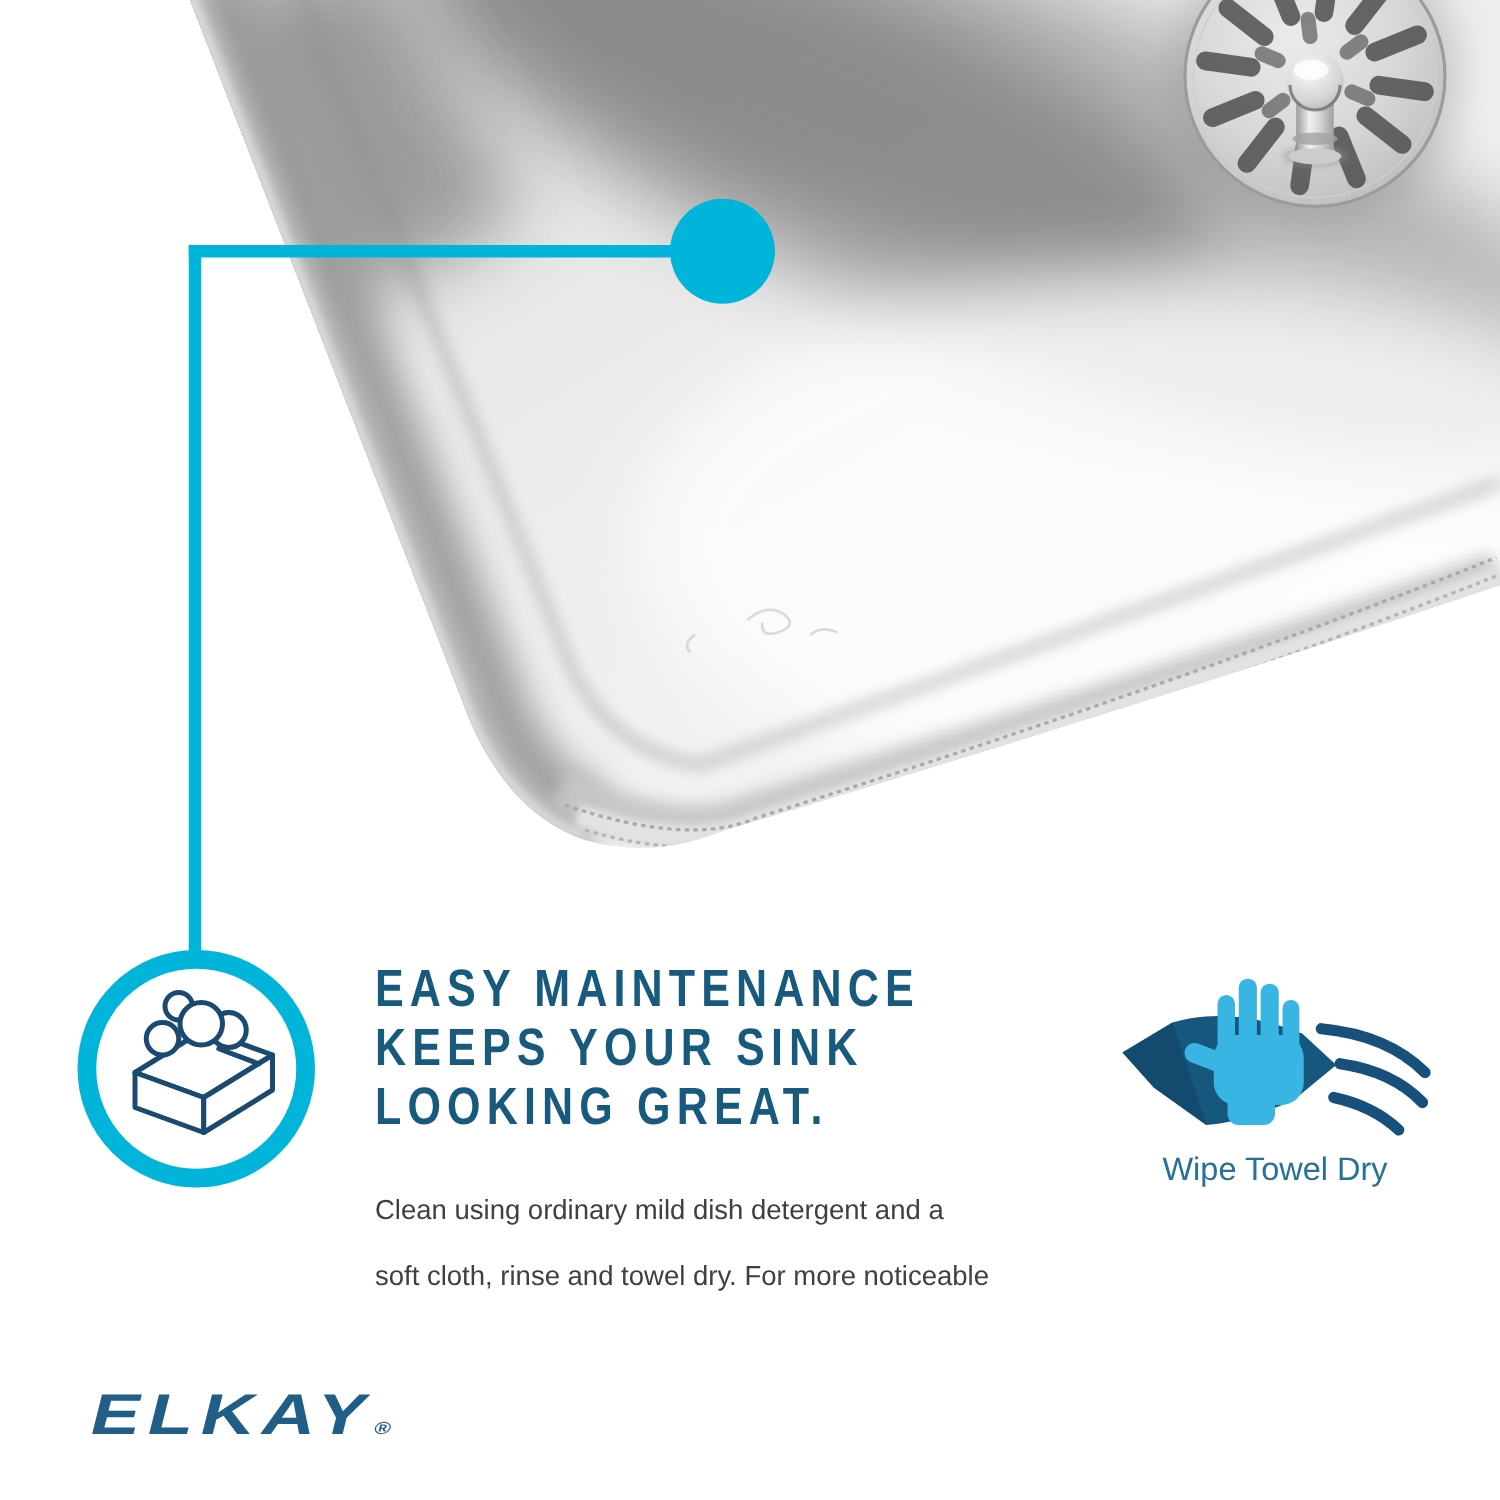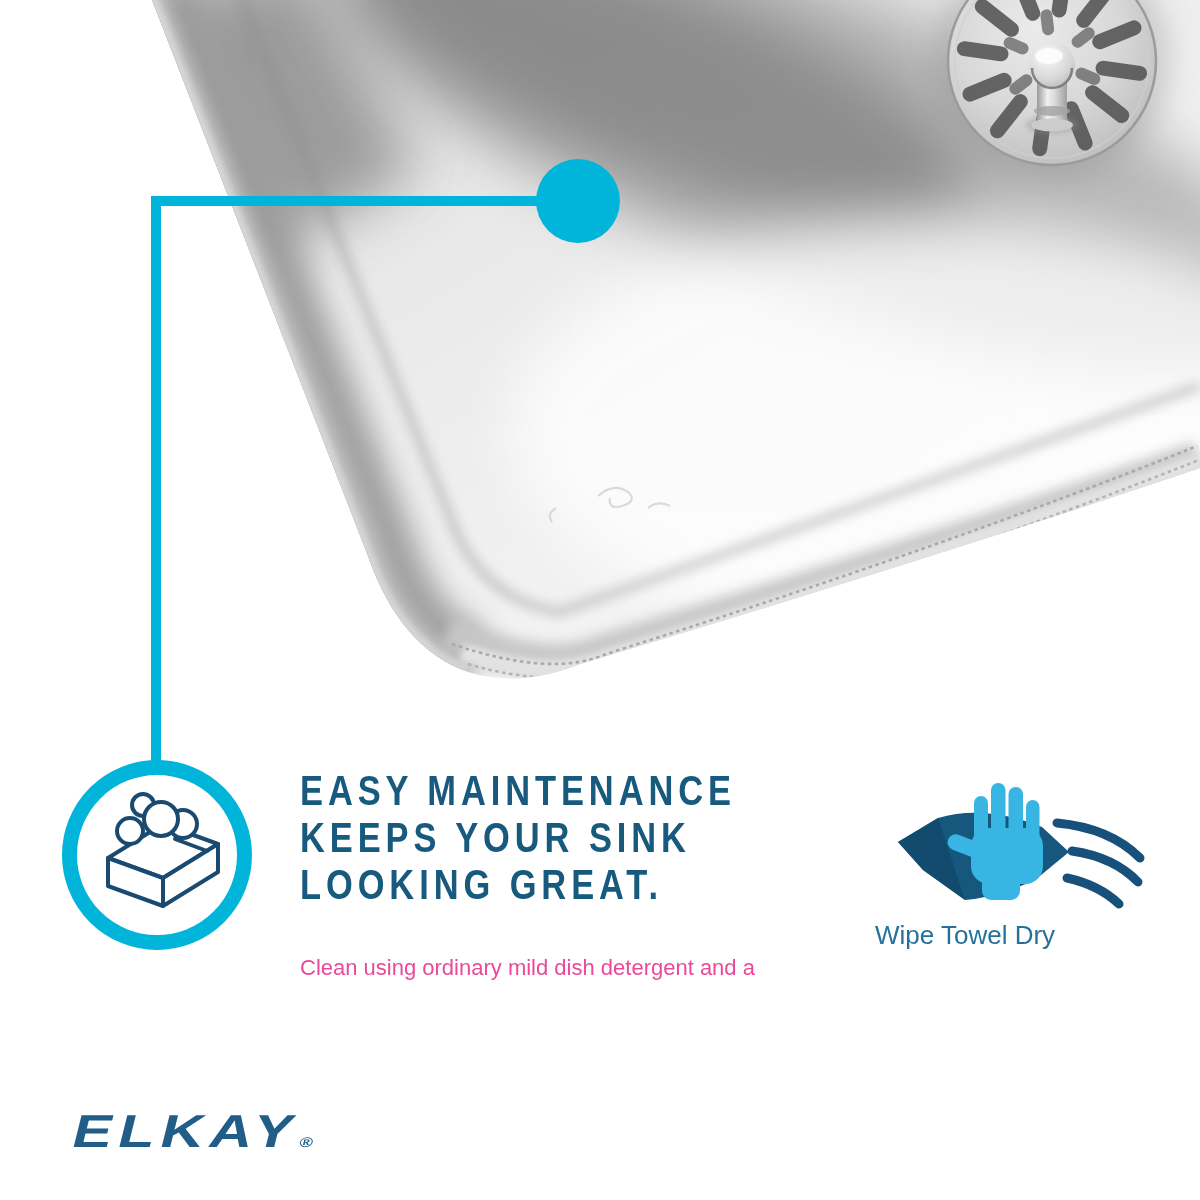--- a/index.html
+++ b/index.html
@@ -13,24 +13,24 @@
   .connector-v{position:absolute;left:151px;top:196px;width:10px;height:566px;background:#00b5d9;}
   .connector-h{position:absolute;left:151px;top:196px;width:430px;height:10px;background:#00b5d9;}
   .callout-dot{position:absolute;left:536px;top:159px;width:84px;height:84px;border-radius:50%;background:#00b5d9;}
   
   .soap-badge{position:absolute;left:62px;top:760px;width:160px;height:160px;background:#ffffff;
     border:15px solid #00b5d9;border-radius:50%;}
   
   .heading{position:absolute;left:300px;top:767px;color:#175a7e;font-size:42px;font-weight:bold;
     letter-spacing:6px;line-height:47px;white-space:nowrap;transform:scaleX(.82);transform-origin:0 0;}
   
-  .body-copy{position:absolute;left:300px;top:941px;color:#ec4899;font-size:22px;line-height:53px;white-space:nowrap;}
+  .body-copy{position:absolute;left:300px;top:941px;color:#404040;font-size:22px;line-height:53px;white-space:nowrap;}
   
   .wipe-icon{position:absolute;left:875px;top:776px;}
-  .wipe-label{position:absolute;left:875px;top:918px;width:290px;
+  .wipe-label{position:absolute;left:875px;top:918px;width:290px;text-align:center;
     color:#26719a;font-size:26px;line-height:34px;}
   
   .logo{position:absolute;left:67px;top:1104px;color:#205d87;font-size:46px;font-weight:bold;
     letter-spacing:5px;white-space:nowrap;transform:skewX(-14deg) scaleX(1.28);transform-origin:0 100%;}
   .logo .rmark{font-size:14px;letter-spacing:0;margin-left:2px;}
 </style>
 </head>
 <body>
 
 <svg class="sink-photo" width="1200" height="720" viewBox="0 0 1200 720" aria-hidden="true">
@@ -161,20 +161,21 @@
 </div>
 
 <div class="heading">
   <div>EASY MAINTENANCE</div>
   <div>KEEPS YOUR SINK</div>
   <div>LOOKING GREAT.</div>
 </div>
 
 <div class="body-copy">
   <div>Clean using ordinary mild dish detergent and a</div>
+  <div>soft cloth, rinse and towel dry. For more noticeable</div>
 </div>
 
 <svg class="wipe-icon" width="290" height="150" viewBox="0 0 290 150" aria-hidden="true">
   <g>
     <path d="M23,66 L63,42 Q110,28 167,51 L194,76 L160,104 Q120,122 90,124 L48,94 Z" fill="#15577d"></path>
     <path d="M23,66 L63,42 L90,124 L48,94 Z" fill="#12496b" opacity="0.85"></path>
   </g>
   <g fill="#38b5e2">
     <rect x="99" y="20" width="14" height="46" rx="7"></rect>
     <rect x="116" y="7" width="14.5" height="60" rx="7"></rect>

